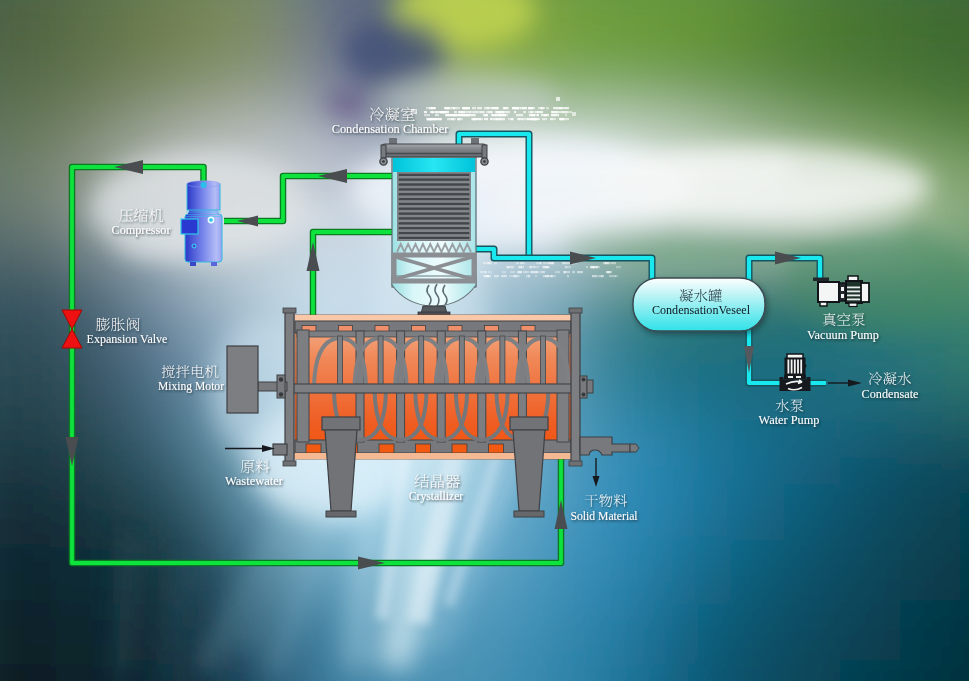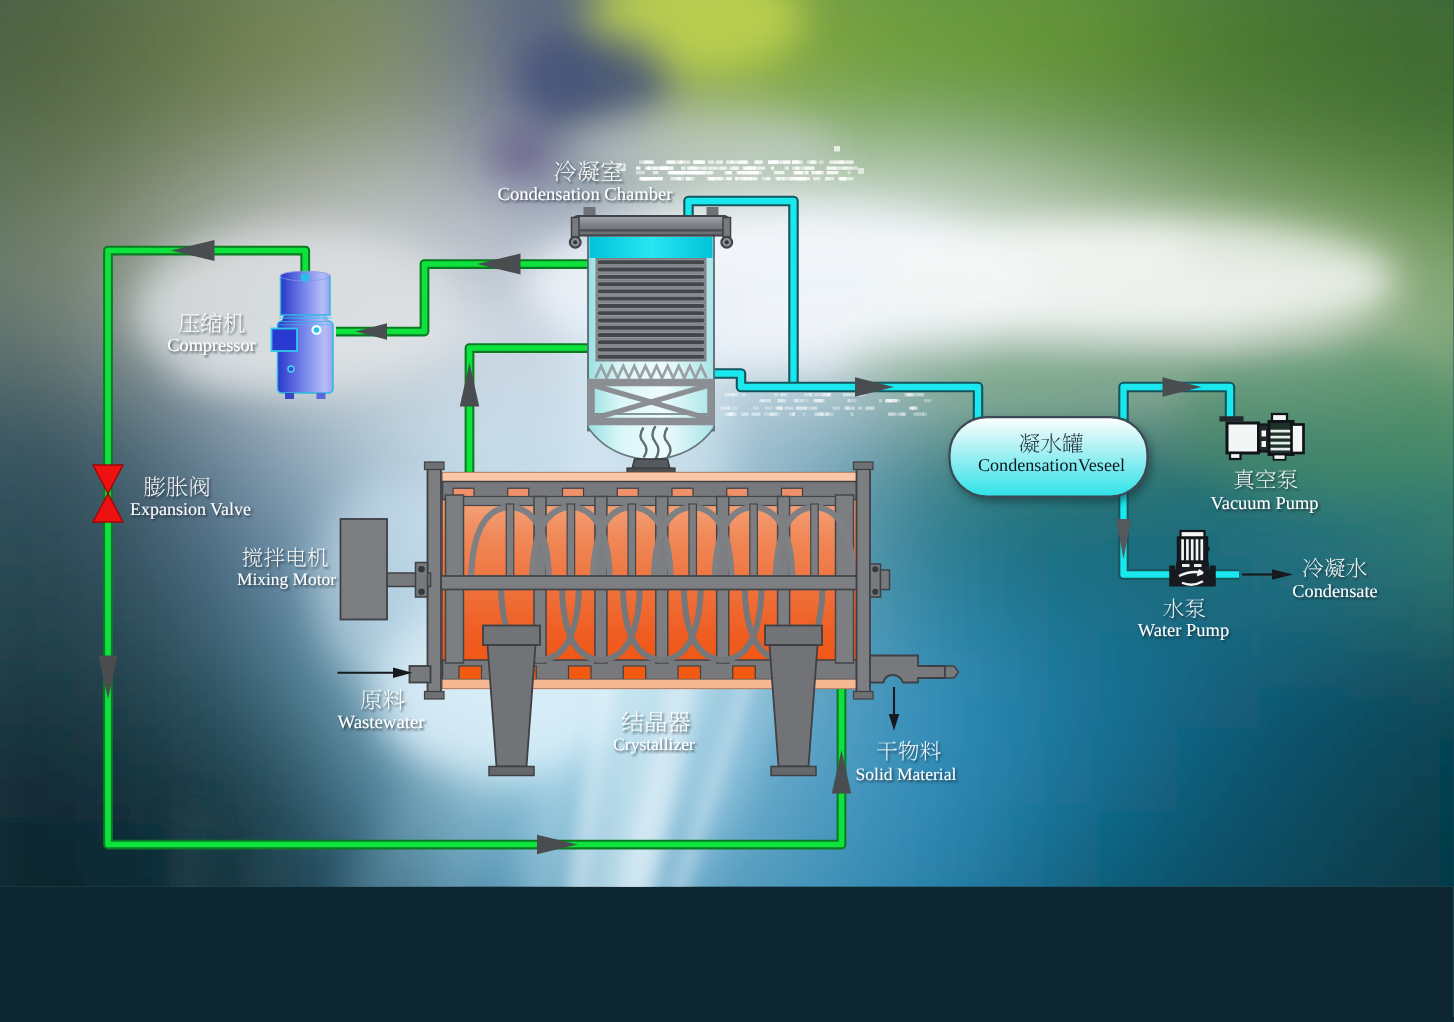--- a/index.html
+++ b/index.html
@@ -1,14 +1,14 @@
 <!DOCTYPE html>
 <html><head><meta charset="utf-8"><style>
 html,body{margin:0;padding:0;background:#0e2630;}
-#stage{position:relative;width:969px;height:591px;overflow:hidden;}
+#stage{position:relative;width:969px;height:681px;overflow:hidden;}
 </style></head><body>
 <div id="stage">
 <svg width="969" height="681" viewBox="0 0 969 681">
 <defs>
 <path id="g0" d="M447 172Q526 137 579 102Q632 68 664 38Q697 8 712 -16Q727 -40 728 -56Q730 -71 721 -76Q712 -81 697 -73Q682 -45 652 -13Q623 19 586 51Q548 83 509 111Q470 139 436 160ZM819 341 855 374 916 315Q909 310 898 309Q888 308 871 307Q850 280 819 245Q788 210 752 172Q716 135 682 100Q647 66 618 40L603 49Q628 77 660 116Q692 154 725 196Q758 238 786 276Q814 314 831 341ZM556 565Q598 536 624 508Q651 481 664 456Q677 432 680 413Q683 394 678 383Q673 372 664 370Q654 368 642 378Q637 406 620 439Q604 472 584 504Q563 535 543 558ZM633 809Q654 756 692 702Q729 649 776 600Q823 551 874 510Q926 469 976 439L973 428Q954 429 940 422Q927 415 921 401Q856 447 796 510Q737 574 690 648Q643 722 613 797ZM637 794Q600 726 546 652Q493 577 425 508Q357 440 276 390L264 404Q320 443 372 496Q424 548 469 606Q514 665 549 724Q584 784 605 838L676 810Q674 803 666 798Q657 794 637 794ZM845 341V311H325L316 341ZM81 789Q133 771 166 750Q200 728 218 706Q236 685 242 666Q247 648 242 636Q238 623 227 620Q216 616 201 625Q192 651 170 680Q148 708 122 735Q95 762 70 780ZM97 213Q105 213 109 216Q113 219 120 234Q125 243 129 252Q133 260 141 276Q149 293 164 323Q178 353 202 404Q227 455 264 534Q302 614 357 728L376 723Q359 680 336 625Q312 570 287 512Q262 455 240 402Q217 350 201 312Q185 274 180 259Q172 235 166 213Q161 191 161 173Q161 158 164 141Q168 124 172 104Q176 85 179 61Q182 37 181 8Q180 -21 170 -38Q159 -54 139 -54Q128 -54 123 -40Q118 -26 119 -6Q125 45 124 84Q124 122 118 146Q112 170 100 177Q90 183 79 186Q68 188 52 189V213Q52 213 61 213Q70 213 81 213Q92 213 97 213Z"></path>
 <path id="g1" d="M396 162Q437 147 462 130Q488 112 501 95Q514 78 517 63Q520 48 515 38Q510 29 500 27Q490 25 477 33Q467 62 439 96Q411 131 384 154ZM294 828 366 819Q364 800 338 795V569Q338 560 343 557Q348 554 368 554H438Q463 554 481 554Q499 554 505 555Q511 555 514 556Q517 558 520 562Q524 568 530 590Q535 612 540 634H552L555 561Q568 557 572 553Q577 549 577 541Q577 531 566 524Q556 518 526 515Q497 512 438 512H361Q333 512 318 516Q304 521 299 532Q294 543 294 560ZM566 780H894V751H575ZM879 780H867L899 812L958 756Q952 751 942 750Q933 748 917 747Q899 723 871 697Q843 671 812 647Q780 623 752 605L738 616Q762 637 790 666Q817 695 842 726Q866 756 879 780ZM641 687Q700 670 739 648Q778 626 800 604Q822 581 830 562Q839 542 836 528Q834 514 824 510Q813 505 798 513Q787 542 760 572Q732 603 698 630Q663 658 631 676ZM214 243H483L518 287Q518 287 529 278Q540 269 556 256Q571 242 583 230Q580 214 559 214H222ZM723 481H768V-6L723 5ZM749 255H847L881 297Q881 297 892 288Q902 279 917 266Q932 254 944 241Q940 226 918 226H749ZM630 213Q651 129 682 83Q713 37 756 19Q800 1 858 1Q871 1 891 1Q911 1 932 2Q952 2 967 2V-13Q955 -14 948 -23Q942 -32 941 -46Q925 -46 898 -46Q870 -46 853 -46Q791 -46 744 -24Q698 -2 666 53Q634 108 614 207ZM603 356 686 345Q682 322 650 319Q645 247 626 174Q608 100 566 36Q525 -28 450 -74L440 -60Q504 -12 540 55Q575 122 589 200Q603 277 603 356ZM550 481H905V451H559ZM884 481H873L902 512L960 455Q955 450 946 448Q937 447 923 446Q910 424 890 390Q870 357 855 335L838 343Q845 360 854 386Q863 412 872 438Q880 464 884 481ZM94 788Q140 769 169 748Q198 726 212 705Q227 684 230 666Q233 648 228 636Q222 625 211 622Q200 620 186 630Q180 655 164 682Q147 710 125 736Q103 762 82 780ZM90 269Q98 269 102 272Q106 274 111 289Q116 298 120 306Q124 314 131 330Q138 346 152 378Q165 409 188 464Q211 518 248 603L267 598Q256 564 240 519Q224 474 208 429Q193 384 181 350Q169 315 165 302Q160 283 156 264Q152 246 152 229Q152 210 157 186Q162 162 167 132Q172 102 170 65Q169 37 158 20Q148 4 128 4Q117 4 112 17Q106 30 107 52Q113 101 113 140Q113 178 108 202Q103 227 94 233Q84 240 74 242Q63 245 47 246V269Q47 269 56 269Q64 269 74 269Q85 269 90 269ZM392 389H436V327Q436 285 428 234Q420 182 396 128Q371 74 321 22Q271 -30 186 -73L174 -57Q245 -10 288 40Q331 90 354 140Q376 190 384 238Q392 285 392 327ZM508 778 557 731Q545 721 524 731Q492 712 454 694Q416 675 379 660Q342 645 312 635L305 653Q349 674 404 708Q459 741 508 778ZM310 389H474L505 429Q505 429 516 420Q526 412 540 400Q555 387 566 375Q563 360 542 360H310ZM320 499 394 482Q391 474 383 468Q375 461 360 461Q344 401 318 348Q291 294 256 258L240 269Q269 312 290 372Q310 432 320 499Z"></path>
 <path id="g2" d="M440 840Q480 829 504 814Q529 799 541 783Q553 767 555 752Q557 738 552 728Q546 718 536 716Q525 714 512 722Q505 750 480 782Q455 813 429 831ZM848 705 883 741 948 677Q939 670 911 668Q899 644 880 614Q862 583 845 562L830 570Q835 588 841 613Q847 638 852 663Q857 688 859 705ZM163 748Q177 697 172 659Q168 621 153 596Q138 571 121 559Q111 551 98 547Q86 543 76 545Q65 547 60 555Q54 567 60 578Q66 590 78 598Q98 609 114 632Q130 654 138 684Q147 714 144 747ZM886 705V675H150V705ZM521 510Q517 503 502 498Q487 494 464 506L492 511Q470 490 438 465Q406 440 368 414Q331 388 291 364Q251 339 213 320L212 331H242Q238 304 227 288Q216 272 205 268L177 342Q177 342 186 344Q196 346 201 348Q234 364 270 390Q307 416 342 446Q376 475 404 504Q433 532 451 553ZM190 336Q244 336 337 339Q430 342 546 348Q661 353 784 360L785 339Q682 328 533 314Q384 301 208 292ZM651 470Q710 443 749 416Q788 388 810 362Q832 337 840 316Q849 296 846 282Q844 269 834 266Q825 262 811 270Q799 300 770 336Q740 371 705 404Q670 437 639 460ZM873 41Q873 41 881 35Q889 29 902 19Q915 9 928 -2Q942 -14 954 -25Q951 -41 929 -41H57L48 -11H829ZM773 219Q773 219 780 213Q788 207 800 198Q812 189 825 178Q838 167 850 156Q846 140 824 140H166L158 170H731ZM752 606Q752 606 759 601Q766 596 777 588Q788 580 800 570Q812 560 822 550Q821 542 814 538Q807 534 798 534H177L169 564H715ZM554 295Q553 285 546 278Q538 272 521 270V-28H477V304Z"></path>
 <path id="g3" d="M673 303Q727 277 762 250Q797 223 816 198Q834 173 840 152Q846 132 842 118Q838 105 827 102Q816 99 802 108Q793 138 770 172Q747 207 718 240Q688 272 661 294ZM616 658Q615 648 606 641Q598 634 580 631V-7H536V668ZM885 67Q885 67 892 61Q900 55 912 46Q923 36 936 25Q949 14 960 3Q958 -5 952 -9Q946 -13 935 -13H196L187 17H844ZM812 453Q812 453 820 447Q827 441 839 432Q851 422 864 411Q877 400 888 389Q884 373 862 373H279L271 403H771ZM160 763V781L214 753H204V502Q204 436 200 361Q196 286 182 210Q167 133 137 60Q107 -12 55 -75L38 -63Q92 20 118 114Q144 207 152 306Q160 404 160 501V753ZM878 803Q878 803 886 797Q893 791 904 782Q916 772 929 761Q942 750 953 739Q952 731 945 727Q938 723 927 723H189V753H836Z"></path>
 <path id="g4" d="M592 840Q630 826 653 808Q676 791 688 774Q699 756 700 742Q702 727 696 718Q691 708 681 706Q671 704 659 713Q654 743 630 777Q606 811 580 832ZM827 405 857 438 925 385Q920 379 908 374Q896 369 881 366V-53Q881 -56 874 -60Q868 -65 860 -68Q851 -72 843 -72H837V405ZM865 19V-11H566V19ZM865 213V183H566V213ZM878 593Q878 593 889 586Q900 578 916 566Q931 554 944 542Q941 526 920 526H518L510 556H844ZM478 413Q474 400 448 395V-57Q448 -59 442 -63Q437 -67 429 -70Q421 -74 412 -74H404V399L429 432ZM542 600Q539 593 530 587Q522 581 505 582Q471 485 421 394Q371 302 317 238L301 249Q333 295 364 356Q394 416 421 485Q448 554 468 625ZM737 556Q730 531 721 500Q712 470 703 441Q694 412 687 391H661Q665 411 669 440Q673 470 678 502Q682 533 685 556ZM589 -58Q589 -61 584 -65Q579 -69 571 -72Q563 -75 553 -75H545V405V431L594 405H864V375H589ZM423 733Q434 681 428 642Q421 602 407 583Q402 575 392 570Q383 565 374 564Q365 564 358 570Q351 579 355 592Q359 604 369 614Q379 624 388 644Q396 664 401 688Q406 713 404 734ZM913 697V667H412V697ZM878 697 908 728 965 671Q959 666 950 665Q941 664 927 663Q919 653 906 640Q894 627 882 614Q870 602 861 594L845 600Q851 611 860 630Q868 648 876 666Q885 685 889 697ZM357 623Q353 614 338 610Q323 605 300 615L326 623Q308 586 280 540Q253 495 220 446Q187 398 152 352Q116 306 81 270L78 281H112Q107 253 96 238Q85 222 73 218L45 292Q45 292 55 294Q65 297 69 300Q98 333 130 380Q161 426 190 478Q219 530 243 578Q267 627 281 664ZM275 796Q271 787 256 782Q242 776 218 785L244 793Q228 756 201 708Q174 659 143 611Q112 563 81 527L79 539H111Q107 511 96 496Q86 480 74 475L45 549Q45 549 54 552Q63 554 67 557Q86 581 106 616Q125 651 143 690Q161 730 176 768Q190 805 198 832ZM52 60Q81 68 128 84Q174 99 230 119Q287 139 345 161L350 148Q307 122 248 90Q189 57 112 20Q111 11 106 4Q101 -2 94 -5ZM60 289Q83 292 123 298Q163 304 213 312Q263 320 315 328L318 313Q294 305 256 292Q217 279 172 264Q126 250 79 236ZM54 539Q74 539 106 540Q137 542 176 544Q214 546 253 549L254 532Q229 525 178 511Q128 497 76 486Z"></path>
 <path id="g5" d="M514 770H789V741H514ZM491 770V780V798L545 770H535V420Q535 350 528 282Q521 213 500 148Q480 84 440 28Q400 -29 334 -74L318 -61Q392 0 429 74Q466 149 478 236Q491 322 491 419ZM752 770H742L772 803L840 743Q834 737 824 733Q814 729 796 727V20Q796 7 800 2Q804 -3 818 -3H855Q869 -3 880 -3Q890 -3 894 -2Q898 -1 900 0Q903 2 905 7Q908 13 912 35Q915 57 920 86Q924 115 927 140H941L945 4Q958 0 962 -4Q967 -9 967 -17Q967 -31 946 -37Q924 -43 859 -43H812Q787 -43 774 -38Q761 -32 756 -20Q752 -9 752 8ZM45 621H319L360 671Q360 671 368 665Q375 659 387 649Q399 639 412 628Q425 617 435 607Q434 591 410 591H53ZM206 621H257V605Q230 480 180 366Q129 253 55 161L40 173Q80 236 112 310Q143 384 167 463Q191 542 206 621ZM219 831 299 822Q297 811 290 804Q282 797 263 794V-53Q263 -57 258 -62Q252 -67 244 -70Q237 -73 229 -73H219ZM263 494Q314 473 346 450Q378 427 395 404Q412 382 416 364Q421 346 416 334Q412 322 401 319Q390 316 375 325Q367 350 346 380Q325 409 300 437Q275 465 251 485Z"></path>

